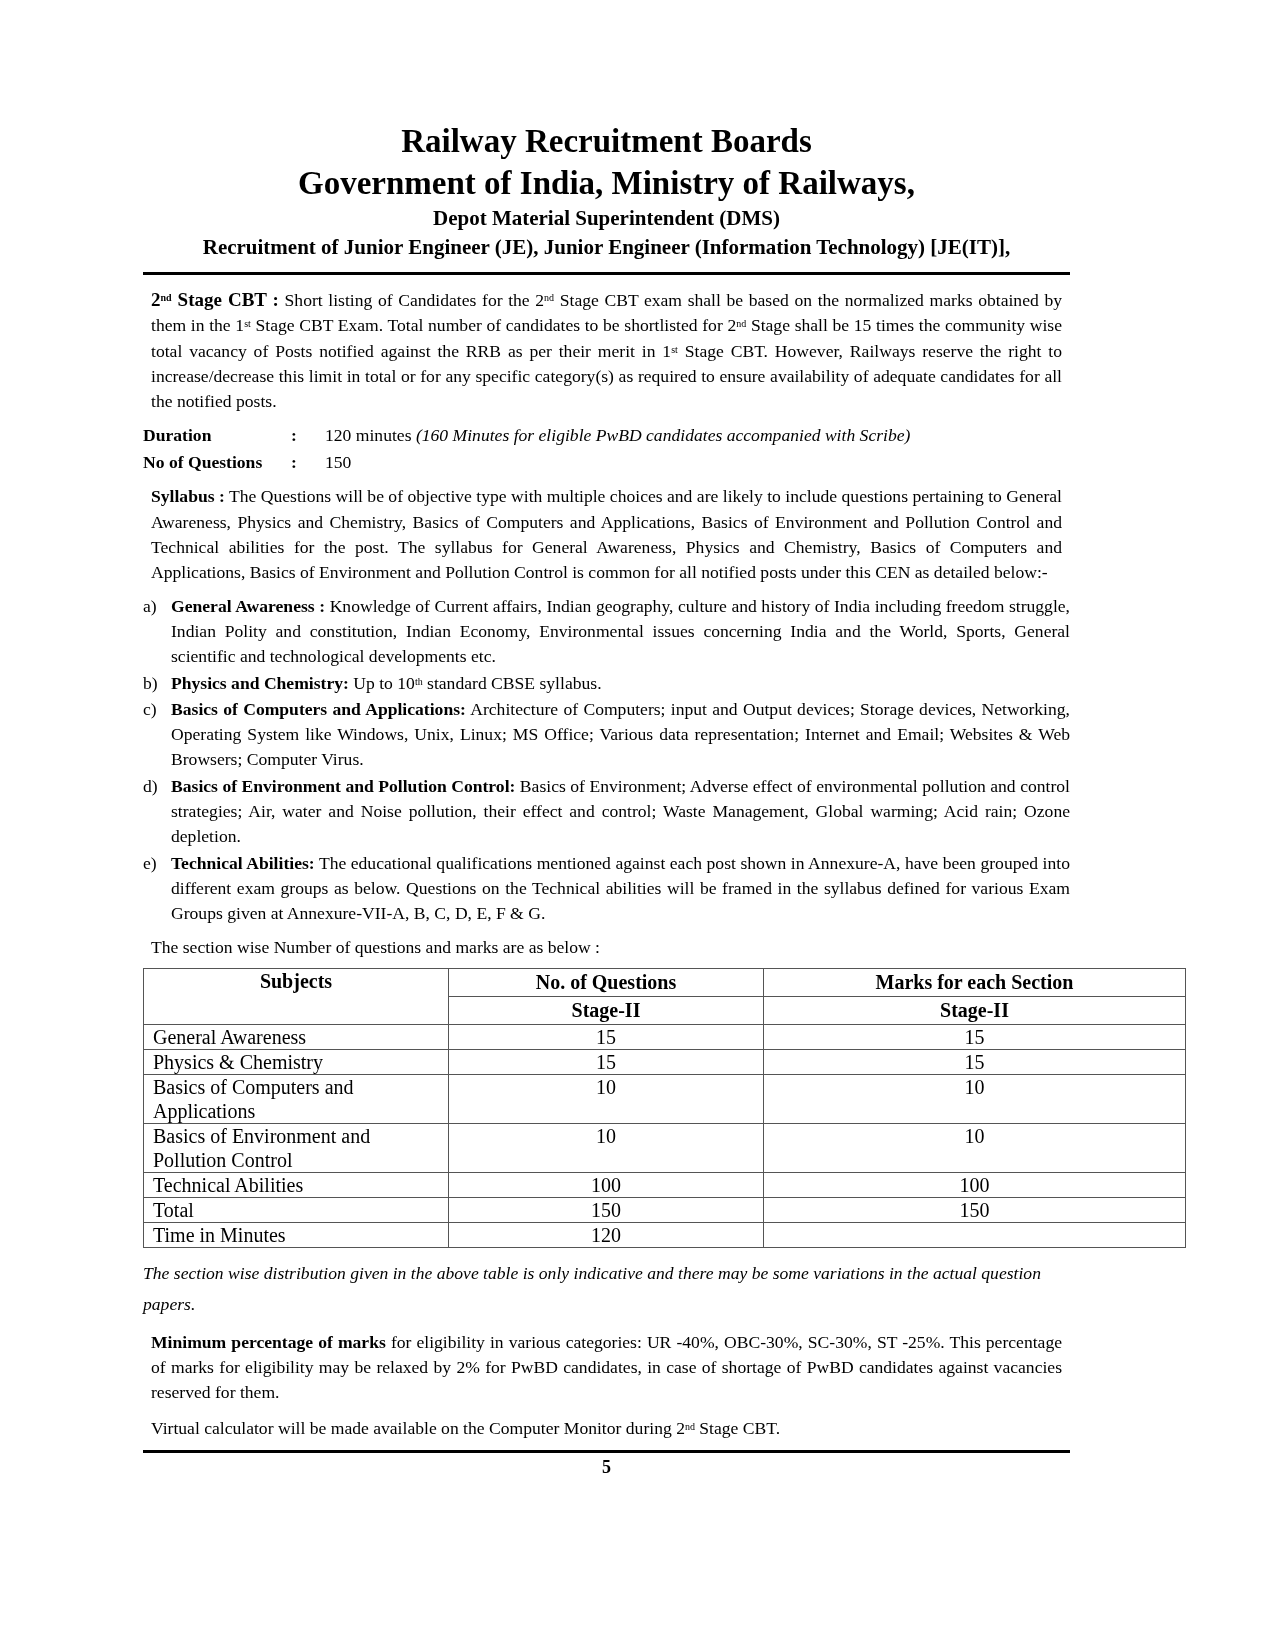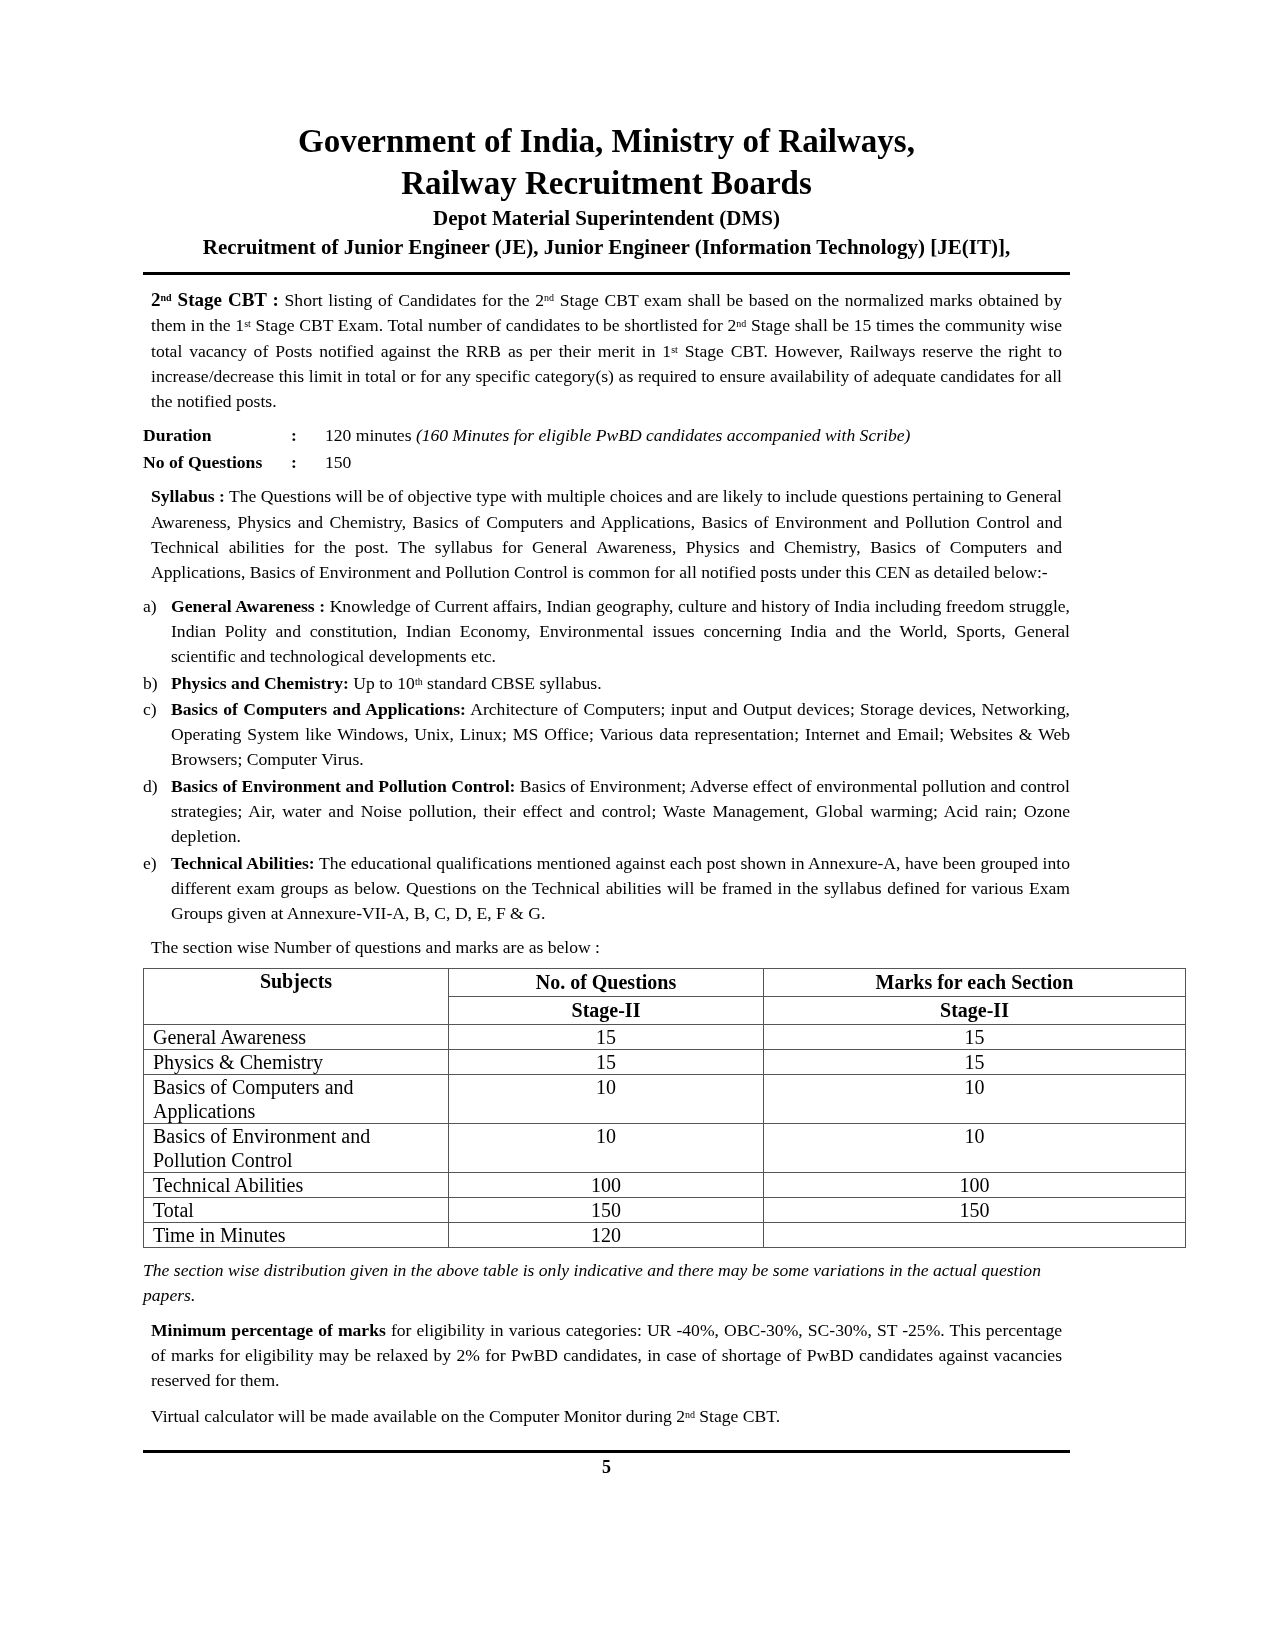--- a/index.html
+++ b/index.html
@@ -20,30 +20,30 @@
   .list li { display: flex; font-size: 17.6px; line-height: 25.3px; text-align: justify; margin-top: 1px; }
   .list .mk { width: 28px; flex: none; }
   .list .tx { flex: 1; }
   b { font-weight: bold; }
   table.marks { border-collapse: collapse; width: 1043px; margin-top: 4px; font-size: 20px; }
   table.marks td, table.marks th { border: 1px solid #555; padding: 0 9px; line-height: 24px; vertical-align: top; }
   table.marks th { font-weight: bold; text-align: center; height: 27px; vertical-align: middle; }
   table.marks td.num { text-align: center; }
   .col1 { width: 286px; }
   .col2 { width: 296px; }
-  .note { font-style: italic; font-size: 17.6px; line-height: 25px; margin: 10px 0 0 0; }
+  .note { font-style: italic; font-size: 17.6px; line-height: 31px; margin: 10px 0 0 0; }
   .footer { position: absolute; left: 143px; top: 1450px; width: 927px; }
   .pageno { text-align: center; font-weight: bold; font-size: 18px; margin-top: 4px; }
 </style>
 </head>
 <body>
 
 <div class="page">
+  <p class="h1">Railway Recruitment Boards</p>
   <p class="h1">Government of India, Ministry of Railways,</p>
-  <p class="h1">Railway Recruitment Boards</p>
   <p class="h2">Depot Material Superintendent (DMS)</p>
   <p class="h2">Recruitment of Junior Engineer (JE), Junior Engineer (Information Technology) [JE(IT)],</p>
   <hr class="rule">
 
   <p class="para sp-top" style="margin-top:12px;">
     <b style="font-size:19px;"><span>2</span><sup>nd</sup><span> Stage CBT :</span></b><span> Short listing of Candidates for the 2</span><sup>nd</sup><span> Stage CBT exam shall be based on the normalized marks obtained by them in the 1</span><sup>st</sup><span> Stage CBT Exam. Total number of candidates to be shortlisted for 2</span><sup>nd</sup><span> Stage shall be 15 times the community wise total vacancy of Posts notified against the RRB as per their merit in 1</span><sup>st</sup><span> Stage CBT. However, Railways reserve the right to increase/decrease this limit in total or for any specific category(s) as required to ensure availability of adequate candidates for all the notified posts.</span>
   </p>
 
   <div class="kv">
     <span class="k">Duration</span>

